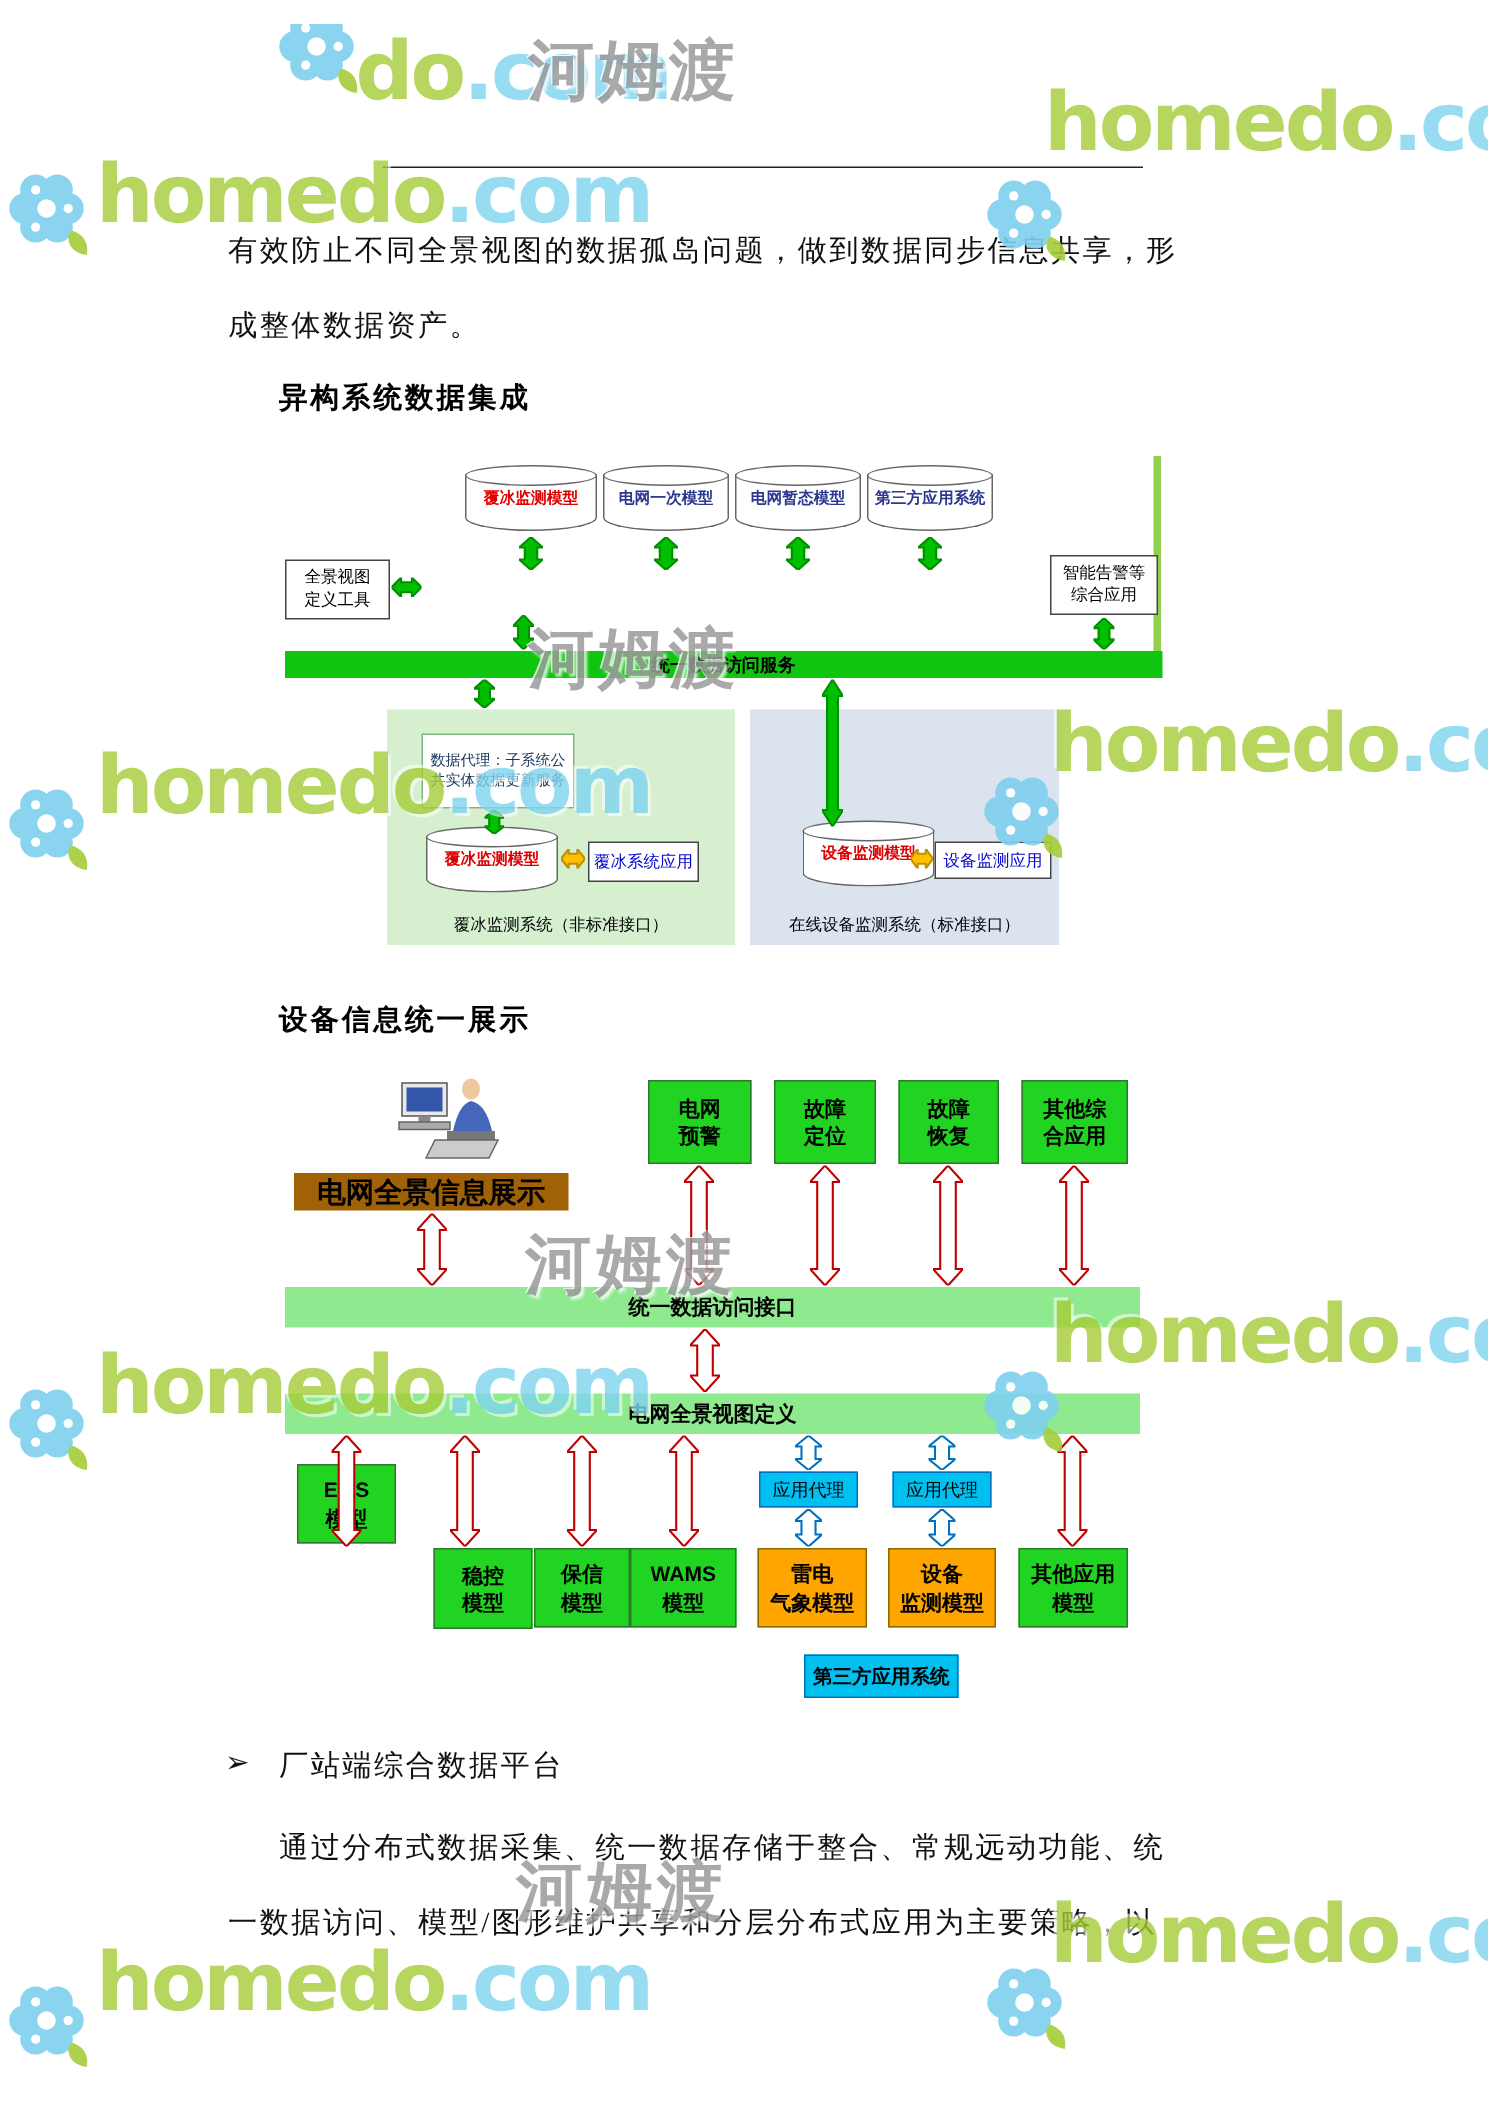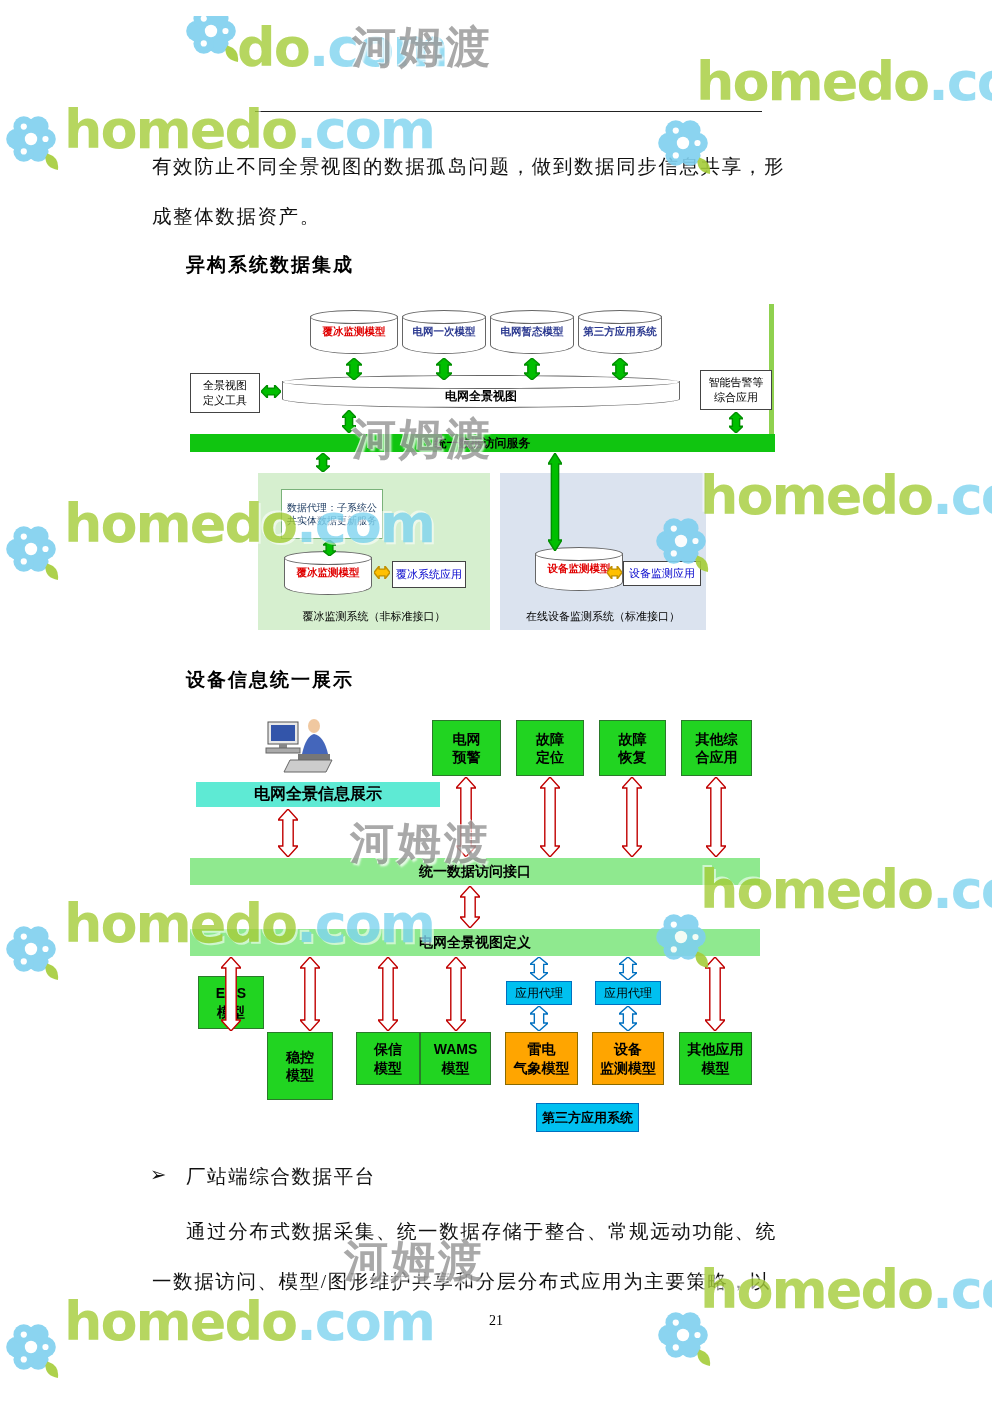--- a/index.html
+++ b/index.html
@@ -224,23 +224,20 @@
       <svg width="16" height="22">
         <polygon points="8,0 16,7.04 12.16,7.04 12.16,14.96 16,14.96 8,22 0,14.96 3.84,14.96 3.84,7.04 0,7.04" fill="#00bf00" stroke="#008f00" stroke-width="1.4"></polygon>
       </svg>
     </div>
   <div class="dar" style="left:612px;top:342px;width:16px;height:22px">
       <svg width="16" height="22">
         <polygon points="8,0 16,7.04 12.16,7.04 12.16,14.96 16,14.96 8,22 0,14.96 3.84,14.96 3.84,7.04 0,7.04" fill="#00bf00" stroke="#008f00" stroke-width="1.4"></polygon>
       </svg>
     </div>
 
-  <div class="cyl" style="left:282px;top:365px;width:398px;height:27px">
-      <span style="font-size:12px;padding-top:7px;color:#000">电网全景视图</span>
-    </div>
 
   <div class="wbox flex pre" style="left:190px;top:357px;width:70px;height:40px;font-size:11px;line-height:1.4">全景视图
 定义工具</div>
   <div class="dar" style="left:261px;top:369px;width:20px;height:13px">
       <svg width="20" height="13">
         <polygon points="0,6.5 6.4,0 6.4,3.12 13.6,3.12 13.6,0 20,6.5 13.6,13 13.6,9.879999999999999 6.4,9.879999999999999 6.4,13" fill="#00bf00" stroke="#008f00" stroke-width="1.4"></polygon>
       </svg>
     </div>
 
   <div class="wbox flex pre" style="left:700px;top:354px;width:72px;height:40px;font-size:11px;line-height:1.4">智能告警等
@@ -318,21 +315,21 @@
 
   <div class="gbox flex pre" style="left:432px;top:704px;width:69px;height:56px">电网
 预警</div>
   <div class="gbox flex pre" style="left:516px;top:704px;width:68px;height:56px">故障
 定位</div>
   <div class="gbox flex pre" style="left:599px;top:704px;width:67px;height:56px">故障
 恢复</div>
   <div class="gbox flex pre" style="left:681px;top:704px;width:71px;height:56px">其他综
 合应用</div>
 
-  <div class="bar flex" style="left:196px;top:766px;width:244px;height:25px;background:#5eead4;font-size:16px;z-index:2">电网全景信息展示</div>
+  <div class="bar flex" style="left:196px;top:766px;width:183px;height:25px;background:#a16207;font-size:19px;z-index:2">电网全景信息展示</div>
 
   <div class="dar" style="left:278px;top:793px;width:20px;height:48px">
       <svg width="20" height="48">
         <polygon points="10,0 20,11 15.2,11 15.2,37 20,37 10,48 0,37 4.8,37 4.8,11 0,11" fill="#ffffff" stroke="#c00000" stroke-width="1.4"></polygon>
       </svg>
     </div>
   <div class="dar" style="left:456px;top:761px;width:20px;height:80px">
       <svg width="20" height="80">
         <polygon points="10,0 20,11 15.2,11 15.2,69 20,69 10,80 0,69 4.8,69 4.8,11 0,11" fill="#ffffff" stroke="#c00000" stroke-width="1.4"></polygon>
       </svg>
@@ -407,34 +404,33 @@
       </svg>
     </div>
   <div class="dar" style="left:619px;top:990px;width:18px;height:25px">
       <svg width="18" height="25">
         <polygon points="9,0 18,8 13.68,8 13.68,17 18,17 9,25 0,17 4.32,17 4.32,8 0,8" fill="#ffffff" stroke="#0070c0" stroke-width="1.4"></polygon>
       </svg>
     </div>
 
   <div class="gbox flex pre" style="left:198px;top:960px;width:66px;height:53px">EMS
 模型</div>
-  <div class="gbox flex pre" style="left:267px;top:1016px;width:66px;height:68px">稳控
+  <div class="gbox flex pre" style="left:289px;top:1016px;width:66px;height:54px">稳控
 模型</div>
   <div class="gbox flex pre" style="left:356px;top:1016px;width:64px;height:53px">保信
 模型</div>
   <div class="gbox flex pre" style="left:420px;top:1016px;width:71px;height:53px">WAMS
 模型</div>
   <div class="gbox obox flex pre" style="left:505px;top:1016px;width:73px;height:53px">雷电
 气象模型</div>
   <div class="gbox obox flex pre" style="left:592px;top:1016px;width:72px;height:53px">设备
 监测模型</div>
   <div class="gbox flex pre" style="left:679px;top:1016px;width:73px;height:53px">其他应用
 模型</div>
 
   <div class="cybox flex" style="left:536px;top:1087px;width:103px;height:29px;font-size:13px;font-weight:bold">第三方应用系统</div>
 
   <div class="bodyline" style="left:150px;top:1147;font-family:'Liberation Sans','DejaVu Sans',sans-serif;top:1147px">➢</div>
   <div class="bodyline" style="left:186px;top:1147px">厂站端综合数据平台</div>
   <div class="bodyline" style="left:186px;top:1202px">通过分布式数据采集、统一数据存储于整合、常规远动功能、统</div>
   <div class="bodyline" style="left:152px;top:1252px">一数据访问、模型/图形维护共享和分层分布式应用为主要策略，以</div>
 
-  <div class="pagenum" style="top:1297px">21</div>
 </div>
 
 </body></html>

